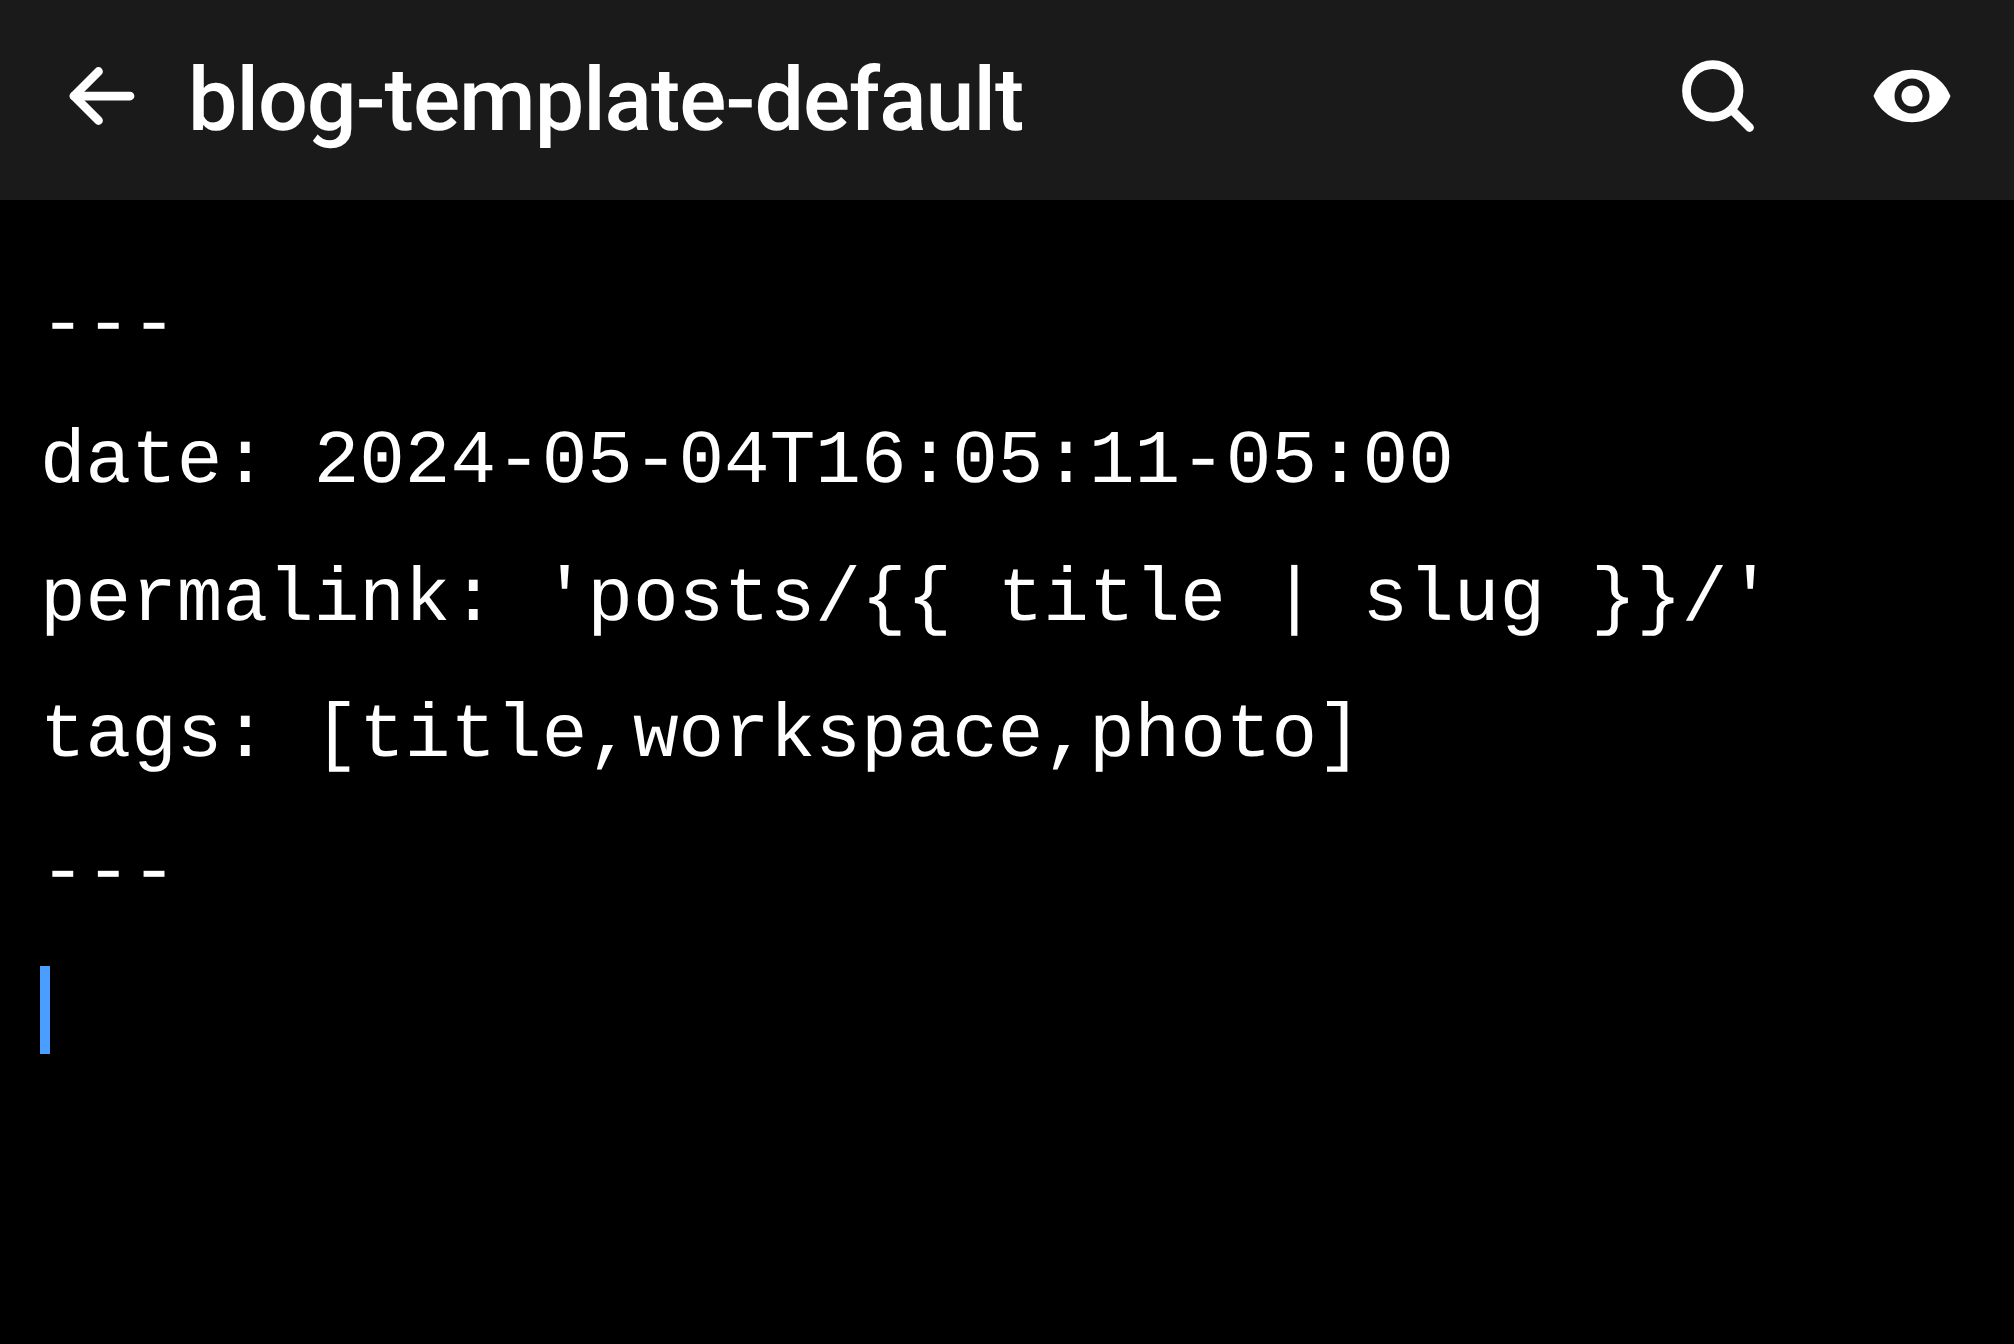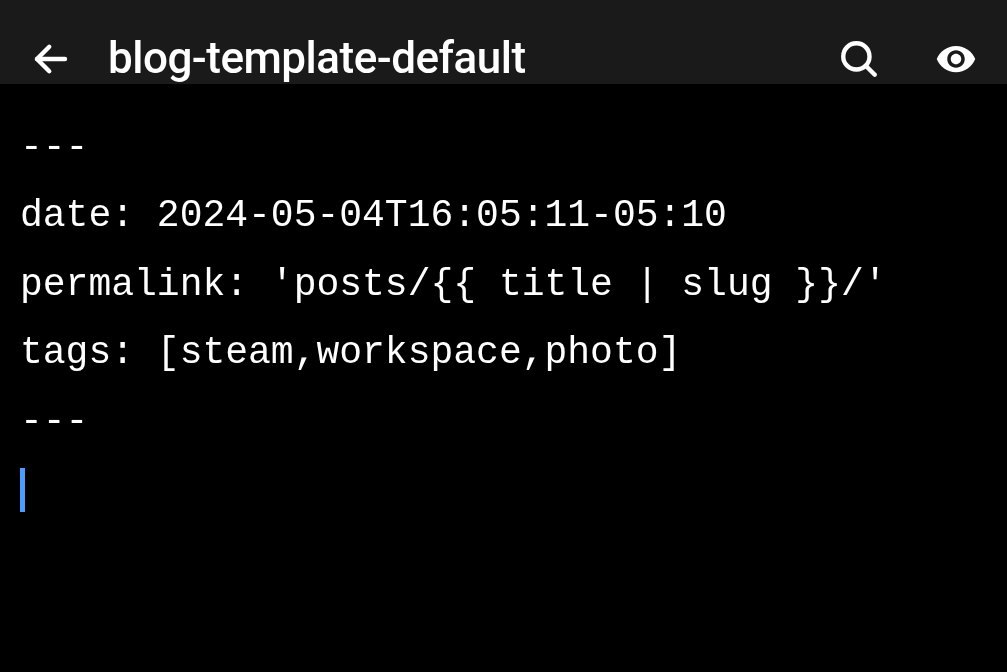--- a/index.html
+++ b/index.html
@@ -10,26 +10,26 @@
     
     body {
       width: 1007px;
       height: 672px;
       background: #000000;
       font-family: -apple-system, BlinkMacSystemFont, 'Segoe UI', Roboto, sans-serif;
       overflow: hidden;
     }
     
     .header {
-      height: 84px;
+      height: 100px;
       background: #1a1a1a;
       display: flex;
-      align-items: flex-end;
+      align-items: center;
       padding: 0 30px;
-      gap: 36px;
+      gap: 22px;
     }
     
     .back-button {
       display: flex;
       align-items: center;
       justify-content: center;
       cursor: pointer;
       color: #ffffff;
     }
     
@@ -119,18 +119,18 @@
         <svg viewBox="0 0 24 24" fill="currentColor">
           <path d="M12 4.5C7 4.5 2.73 7.61 1 12c1.73 4.39 6 7.5 11 7.5s9.27-3.11 11-7.5c-1.73-4.39-6-7.5-11-7.5zM12 17c-2.76 0-5-2.24-5-5s2.24-5 5-5 5 2.24 5 5-2.24 5-5 5zm0-8c-1.66 0-3 1.34-3 3s1.34 3 3 3 3-1.34 3-3-1.34-3-3-3z"></path>
         </svg>
       </span>
     </div>
   </div>
 </div>
 
 <div class="editor">
   <div class="editor-line">---</div>
-  <div class="editor-line">date: 2024-05-04T16:05:11-05:10</div>
+  <div class="editor-line">date: 2024-05-04T16:05:11-05:00</div>
   <div class="editor-line">permalink: 'posts/{{ title | slug }}/'</div>
-  <div class="editor-line">tags: [steam,workspace,photo]</div>
+  <div class="editor-line">tags: [title,workspace,photo]</div>
   <div class="editor-line">---</div>
   <div class="editor-line"><span class="cursor"></span></div>
 </div>
 
 </body></html>

